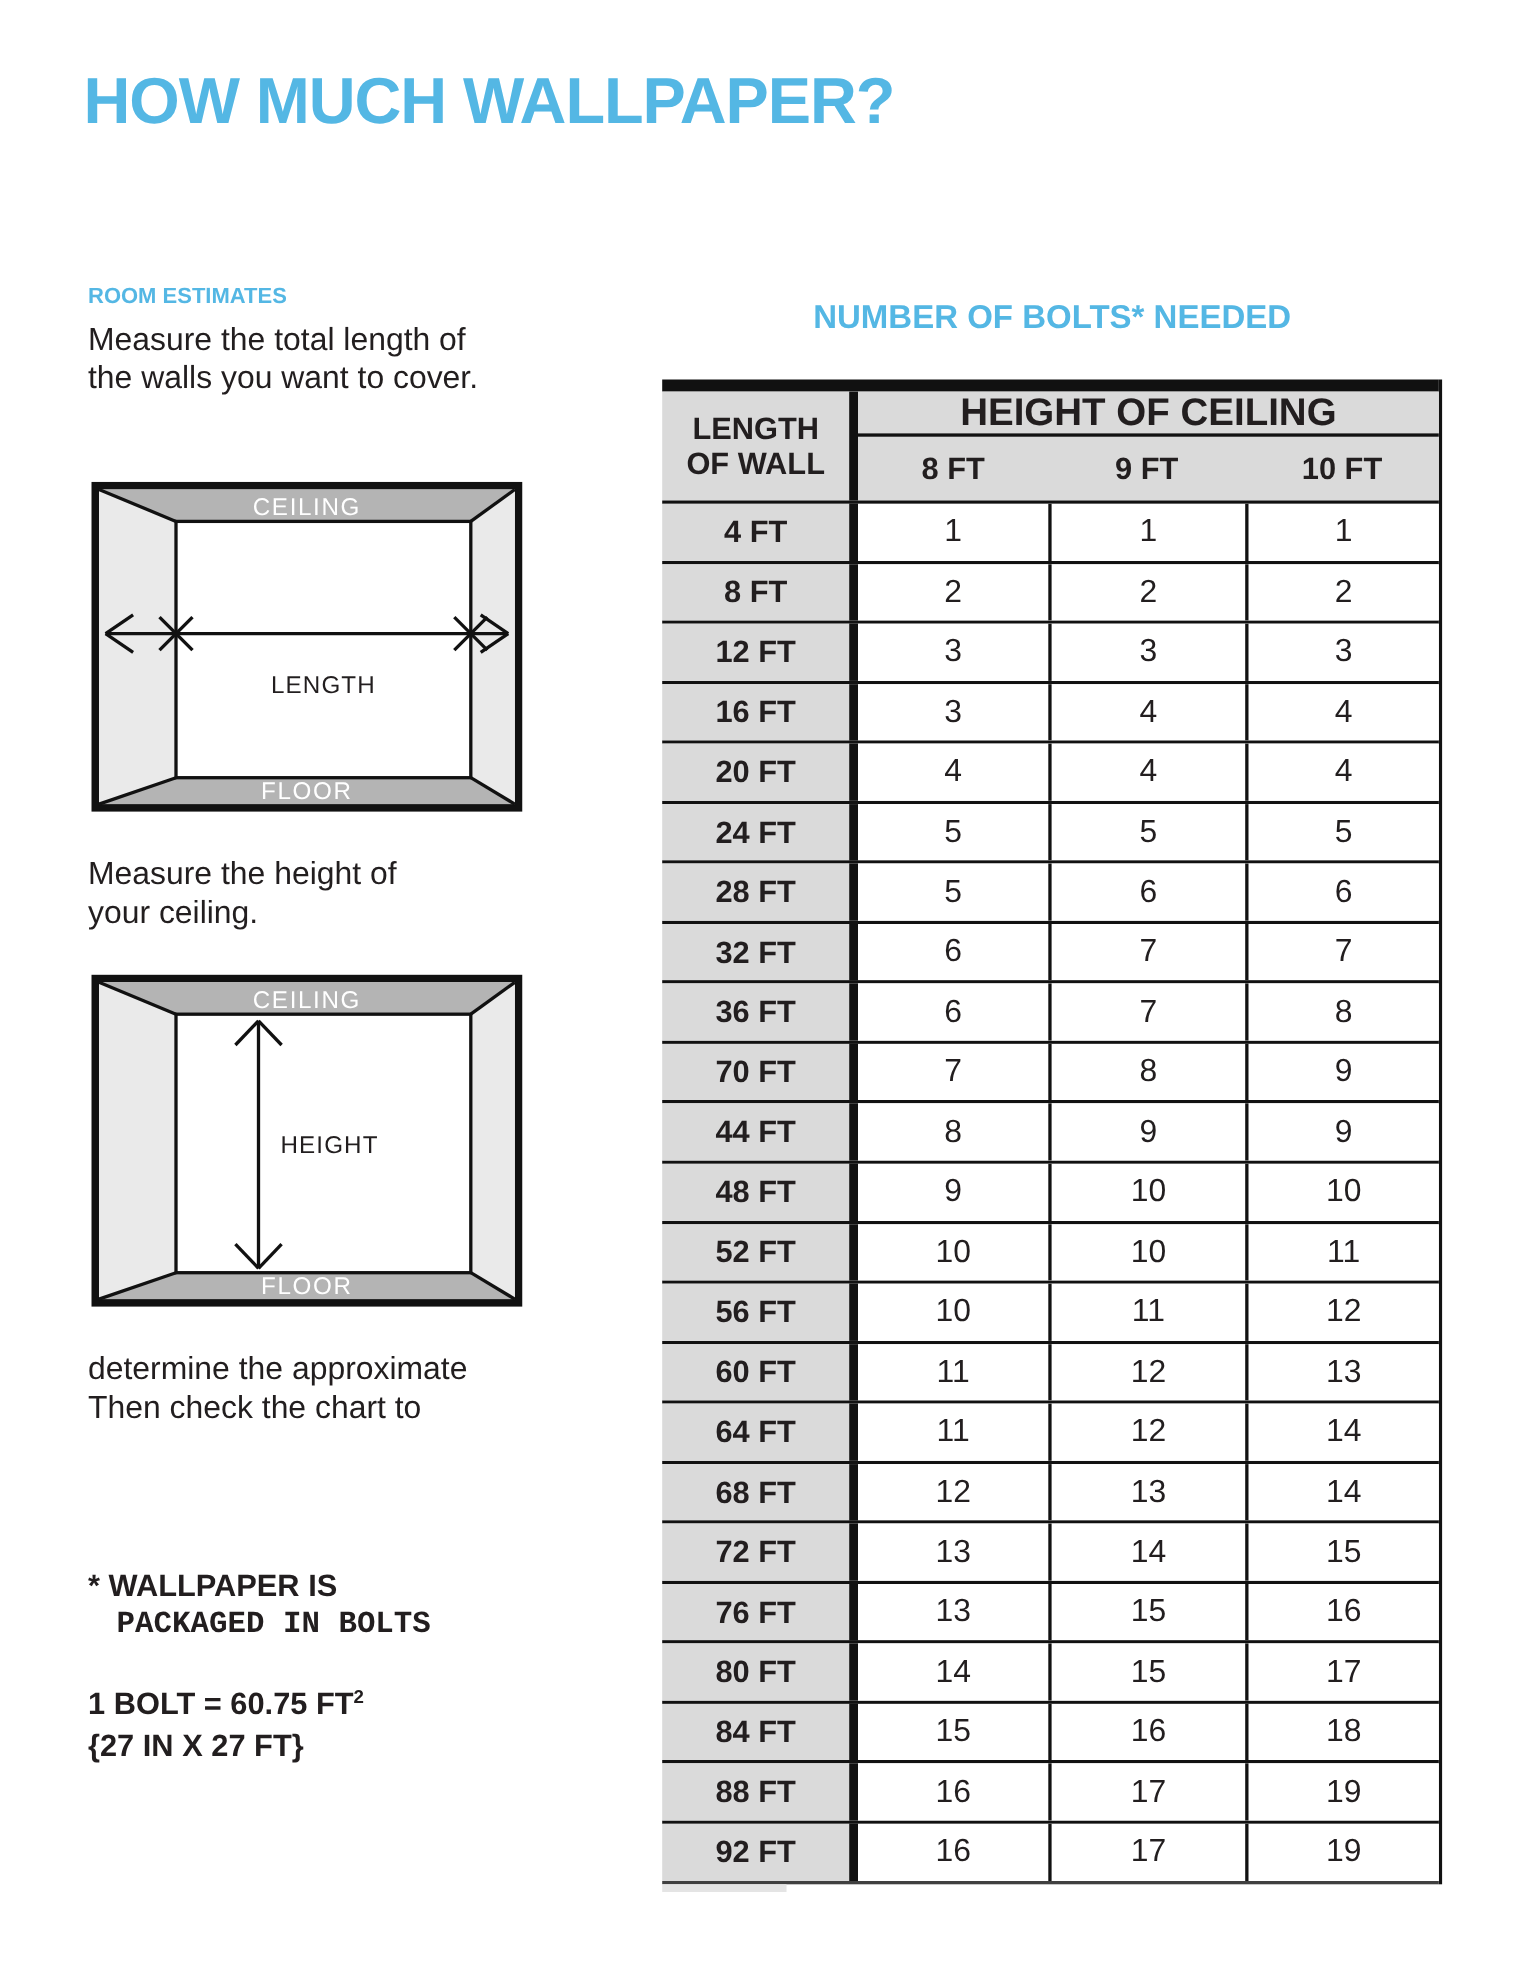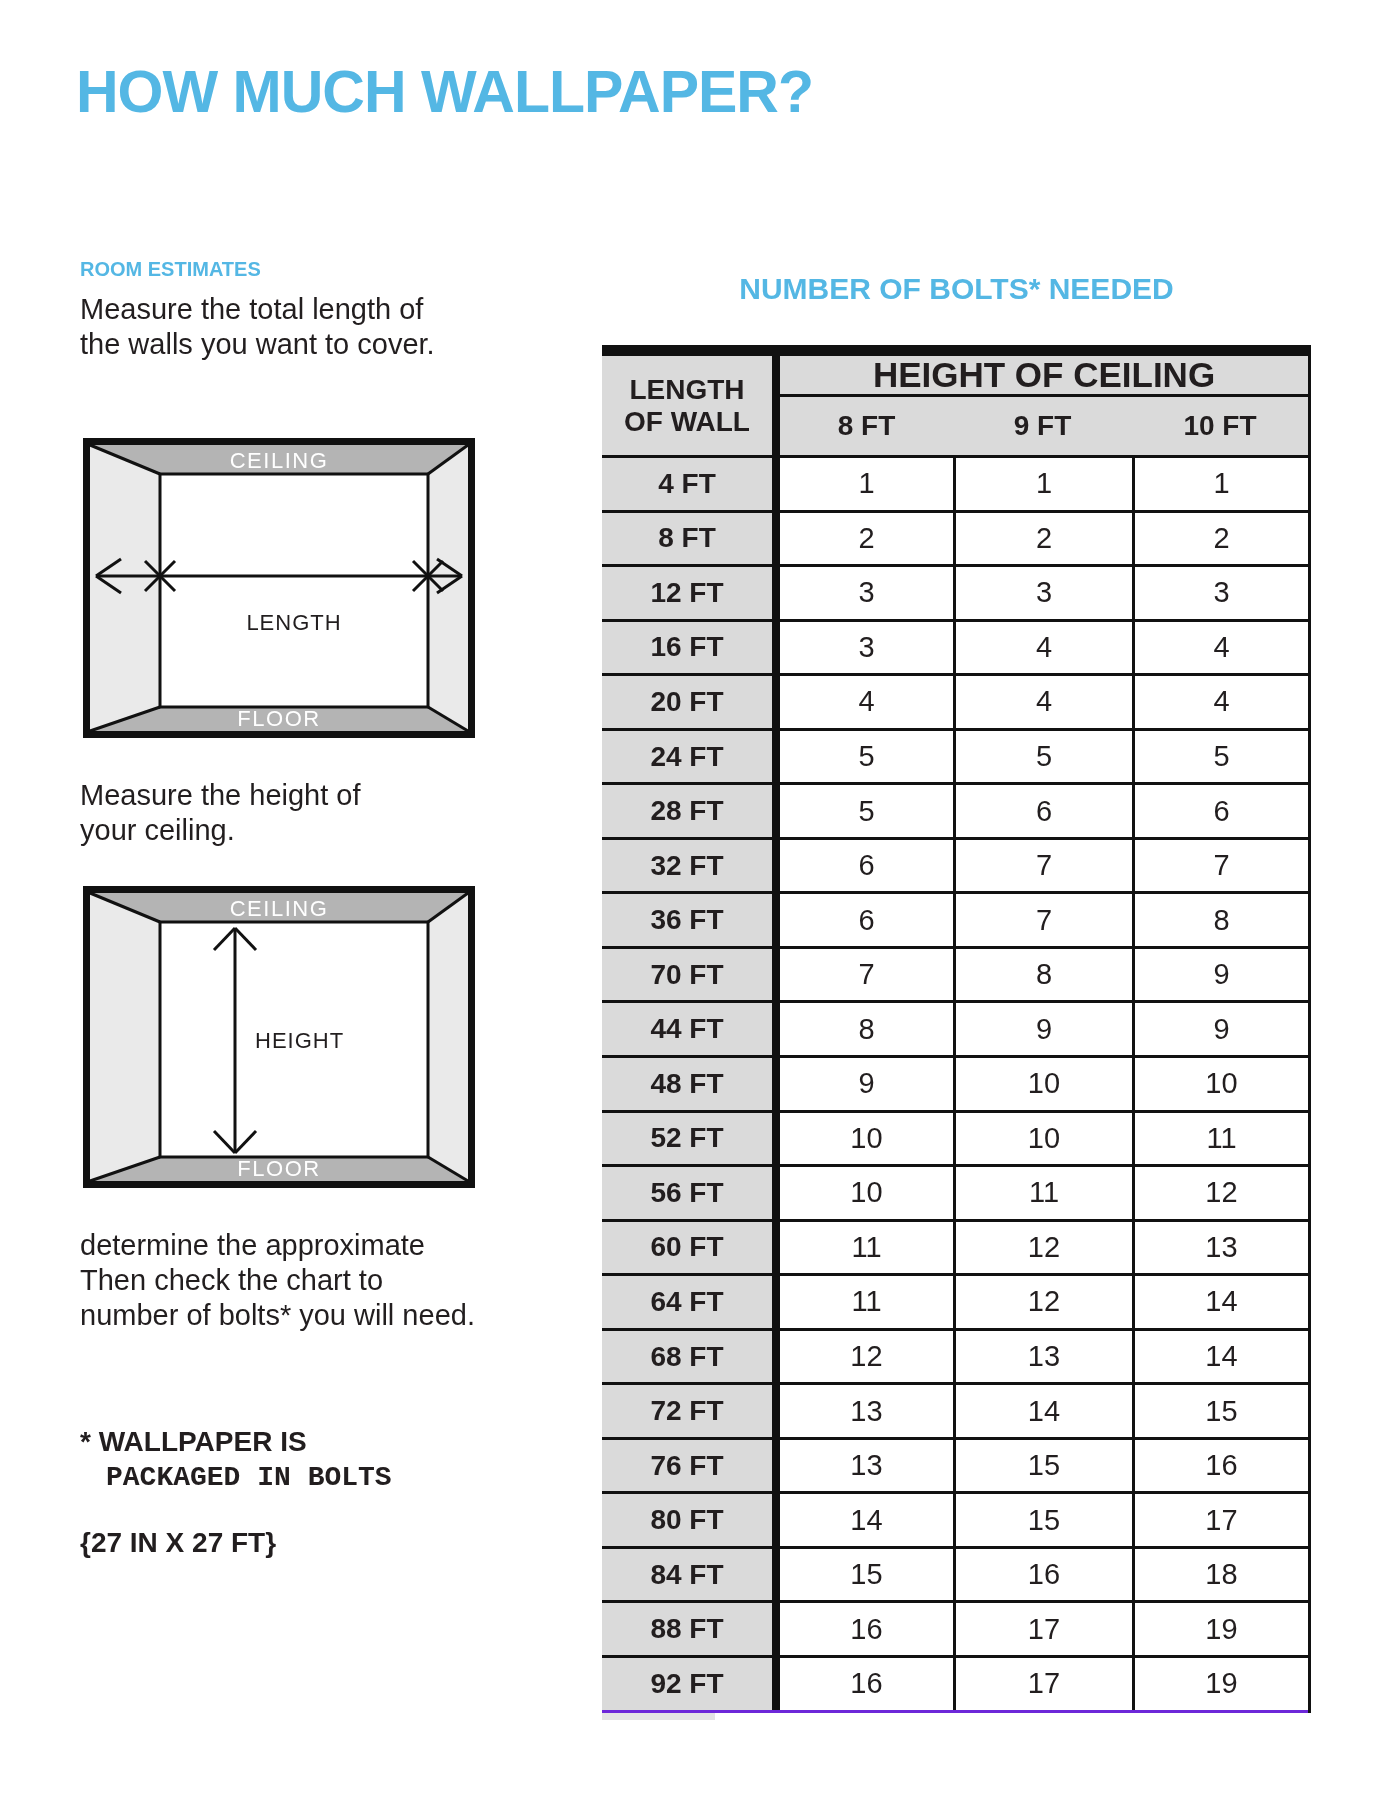--- a/index.html
+++ b/index.html
@@ -47,21 +47,21 @@
   .hdr-right{flex:1;display:flex;flex-direction:column;}
   .hdr-group{
     height:38px;display:flex;align-items:center;justify-content:center;
     font-size:35px;font-weight:bold;border-bottom:3px solid #111;
   }
   .hdr-cols{flex:1;display:flex;}
   .hc{display:flex;align-items:center;justify-content:center;font-size:28px;font-weight:bold;}
   .hc:nth-child(1){width:173px}
   .hc:nth-child(2){width:179px}
   .hc:nth-child(3){width:176px}
-  .tbl-body{border-bottom:3px solid #6d28d9;}
+  .tbl-body{border-bottom:3px solid #404040;}
   .trow{display:flex;height:54.55px;border-top:3px solid #111;box-sizing:border-box;}
   .c-label{
     width:170px;background:var(--tablegray,#dadada);display:flex;align-items:center;justify-content:center;
     font-size:28px;font-weight:bold;
   }
   .c-div{width:8px;background:#111;}
   .c-val{background:#fff;display:flex;align-items:center;justify-content:center;font-size:29px;box-sizing:border-box;}
   .c-val:nth-child(3){width:173px}
   .c-val:nth-child(4){width:179px;border-left:3px solid #111}
   .c-val:nth-child(5){width:176px;border-left:3px solid #111}
@@ -136,29 +136,29 @@
       <line x1="152" y1="267" x2="173" y2="245"></line>
     </g>
     <text x="196" y="30" text-anchor="middle" class="svglabel-light">CEILING</text>
     <text x="196" y="290" text-anchor="middle" class="svglabel-light">FLOOR</text>
     <text x="172" y="162" text-anchor="start" class="svglabel-dark">HEIGHT</text>
   </svg>
 
   <div class="para" id="para3">
     <span>determine the approximate</span>
     <span>Then check the chart to</span>
-    <span>number of bolts* you will need.</span>
   </div>
 
   <div class="foot">
     <span>* WALLPAPER IS</span>
     <span class="indent">PACKAGED IN BOLTS</span>
   </div>
 
   <div class="bolteq">
+    <span class="line"><span>1 BOLT = 60.75 FT</span><sup>2</sup></span>
     <span class="line">{27 IN X 27 FT}</span>
   </div>
 
   <div class="tbl-heading">NUMBER OF BOLTS* NEEDED</div>
 
   <div class="tbl">
     <div class="tbl-top"></div>
     <div class="tbl-hdr">
       <div class="hdr-label">
         <span>LENGTH</span>

